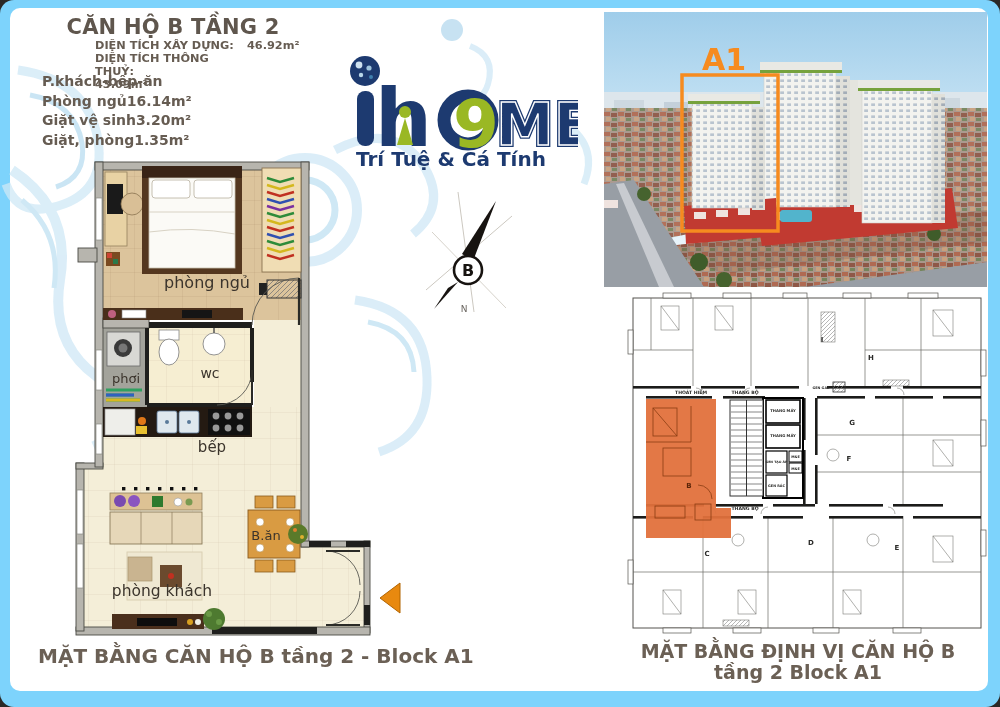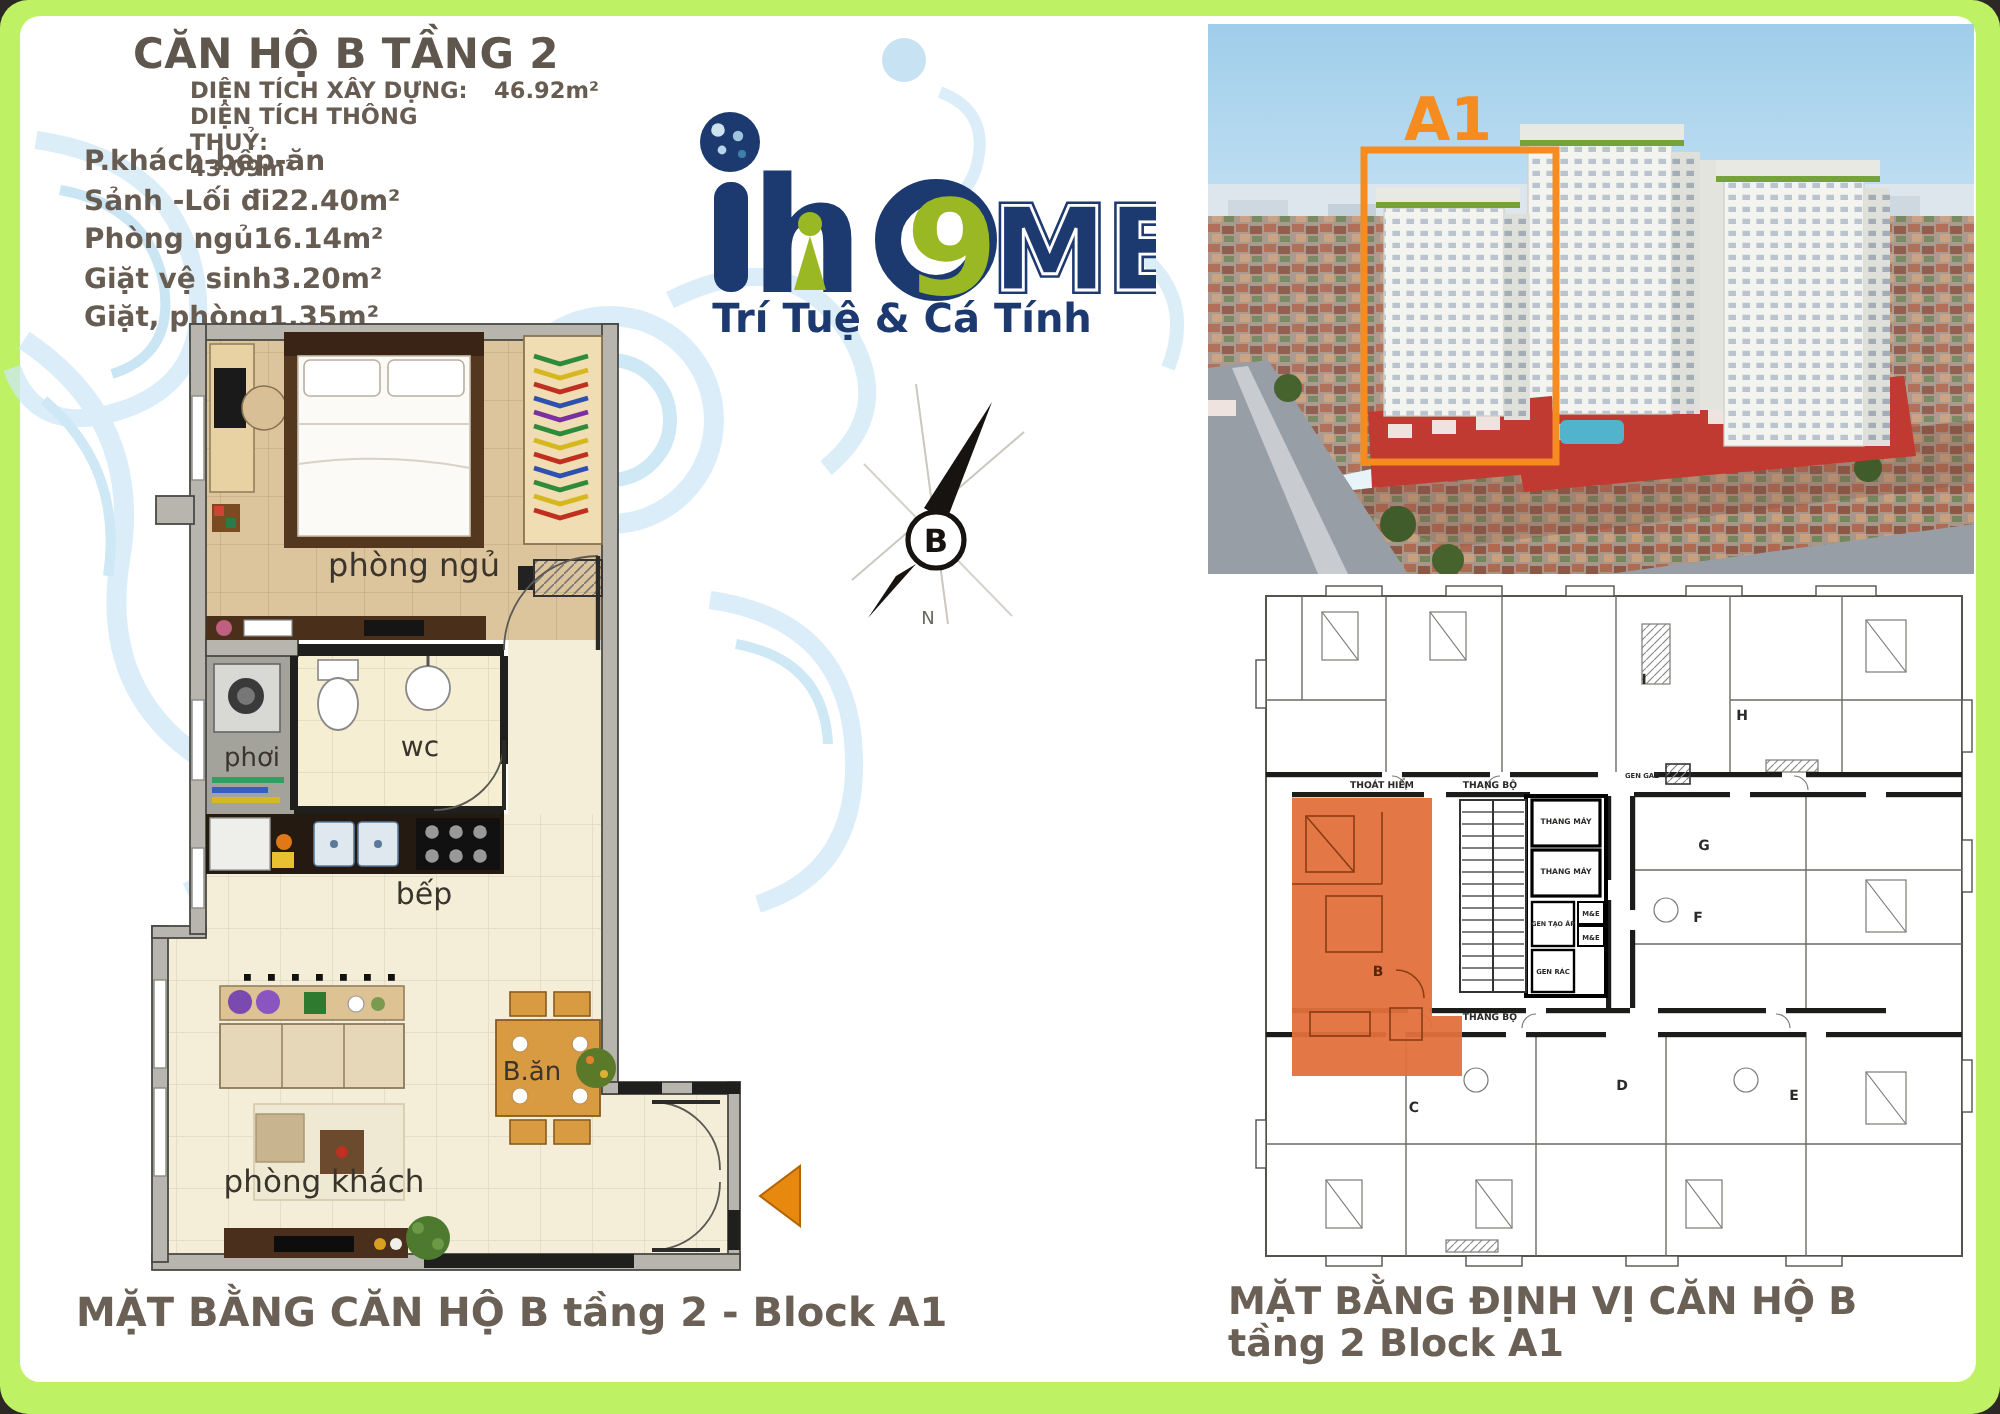--- a/index.html
+++ b/index.html
@@ -1,30 +1,30 @@
 <!DOCTYPE html>
 <html><head>
 <meta charset="utf-8">
 <style>
   html,body{margin:0;padding:0;background:#2b2826;}
-  .canvas{position:relative;width:1000px;height:707px;background:#bef264;border-radius:14px;overflow:hidden;
+  .canvas{position:relative;width:1000px;height:707px;background:#7dd3fc;border-radius:14px;overflow:hidden;
           font-family:"DejaVu Sans","Liberation Sans",sans-serif;}
   .sheet{position:absolute;left:10px;top:8px;width:978px;height:683px;background:#ffffff;border-radius:10px;}
   .abs{position:absolute;}
   
   .hdr-title{position:absolute;left:58px;top:15px;width:230px;text-align:center;
              font-size:21px;font-weight:bold;color:#5f564d;letter-spacing:.2px;}
   .hdr-line{position:absolute;left:95px;width:230px;display:flex;font-size:11.3px;font-weight:bold;color:#665c52;}
   .hdr-line .lb{width:152px;}
   .rooms{position:absolute;left:42px;top:72px;width:217px;color:#665c52;}
   .room-row{display:flex;justify-content:flex-start;font-size:14px;font-weight:bold;line-height:19.5px;}
   
   .cap-left{position:absolute;left:38px;top:644px;width:470px;text-align:left;
             font-size:20px;font-weight:bold;color:#6b6055;}
-  .cap-right{position:absolute;left:614px;top:641px;width:368px;text-align:left;
+  .cap-right{position:absolute;left:614px;top:641px;width:368px;text-align:center;
              font-size:19px;font-weight:bold;color:#6b6055;line-height:21px;}
   svg text{font-family:"DejaVu Sans","Liberation Sans",sans-serif;}
 </style>
 </head>
 <body>
 
 <div class="canvas">
   <div class="sheet"></div>
 
   <svg class="abs" style="left:0;top:0;" width="1000" height="707" viewBox="0 0 1000 707">
@@ -51,24 +51,20 @@
     <span class="vl">46.92m²</span>
   </div>
   <div class="hdr-line" style="top:52px;flex-direction:column;">
     <span class="lb">DIỆN TÍCH THÔNG THUỶ:</span>
     <span class="vl">43.09m²</span>
   </div>
   <div class="rooms">
     <div class="room-row">
         <span>P.khách-bếp-ăn</span>
         <span></span>
-      </div>
-    <div class="room-row">
-        <span>Sảnh -Lối đi</span>
-        <span>22.40m²</span>
       </div>
     <div class="room-row">
         <span>Phòng ngủ</span>
         <span>16.14m²</span>
       </div>
     <div class="room-row">
         <span>Giặt vệ sinh</span>
         <span>3.20m²</span>
       </div>
     <div class="room-row">

